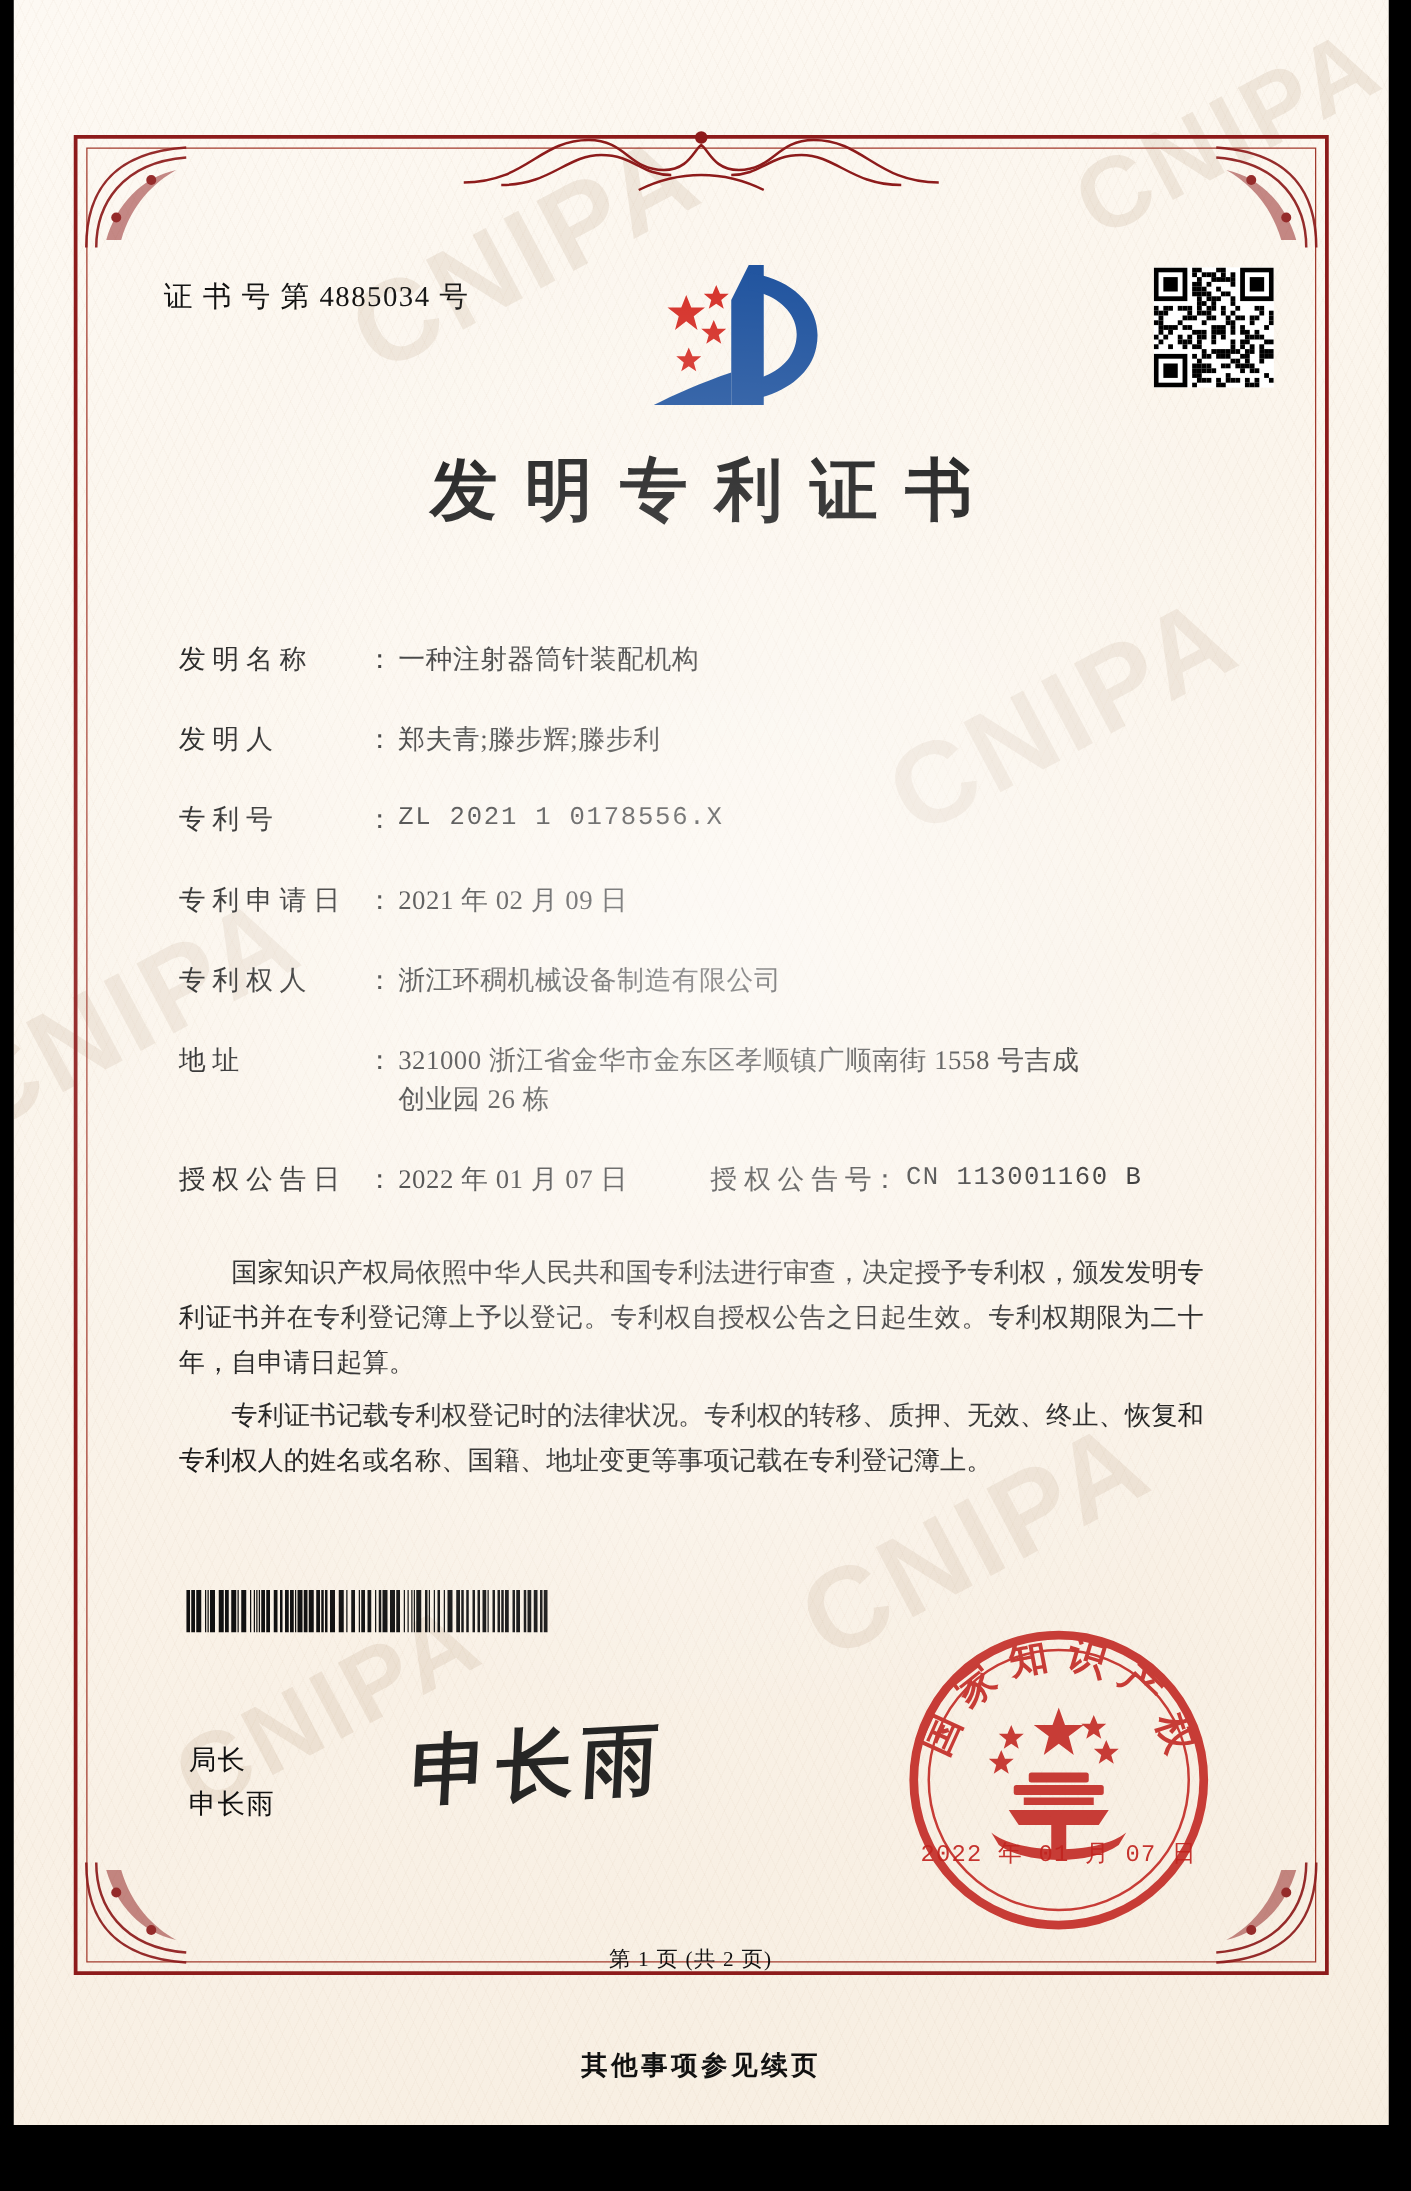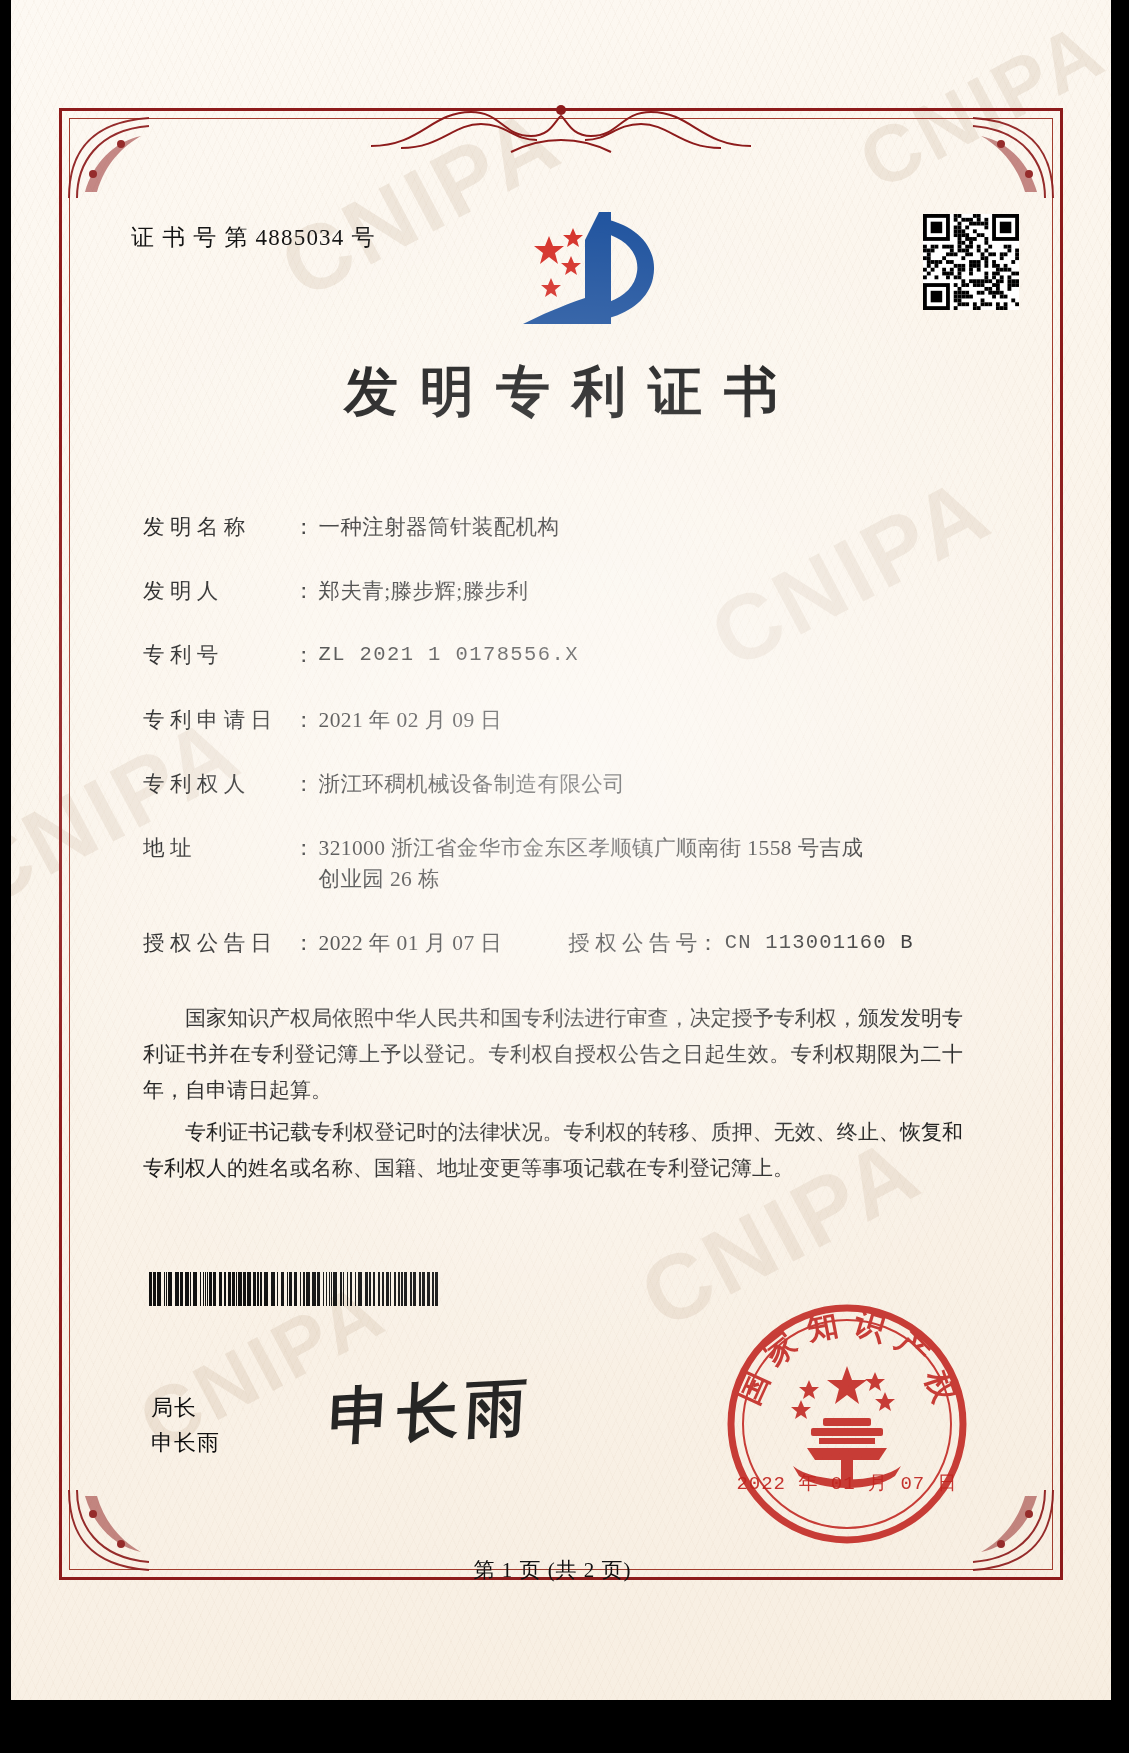--- a/index.html
+++ b/index.html
@@ -285,21 +285,21 @@
     letter-spacing: 1px;
     font-family: "Liberation Mono", "DejaVu Sans Mono", monospace;
     opacity: 0.92;
   }
 
   .page-footer {
     position: absolute;
     left: 0; right: 17px;
     top: 1556px;
     text-align: center;
-    font-size: 21px;
+    font-size: 17px;
     color: #111;
     letter-spacing: 1px;
   }
   .continuation {
     position: absolute;
     left: 0; right: 0;
     top: 1638px;
     text-align: center;
     font-size: 21px;
     color: #111;
@@ -853,15 +853,16 @@
           <path d="M84 148 H164 L156 160 H92 Z"></path>
           <rect x="100" y="118" width="48" height="8" rx="2"></rect>
           <path d="M70 166 C92 184 156 184 178 166 L172 176 C150 192 98 192 76 176 Z"></path>
           <rect x="118" y="160" width="12" height="22"></rect>
         </g>
       </svg>
     </div>
     <div class="seal-date">2022 年 01 月 07 日</div>
 
     <div class="page-footer">第 1 页 (共 2 页)</div>
+    <div class="continuation">其他事项参见续页</div>
 
   </div>
 </div>
 
 </body></html>

